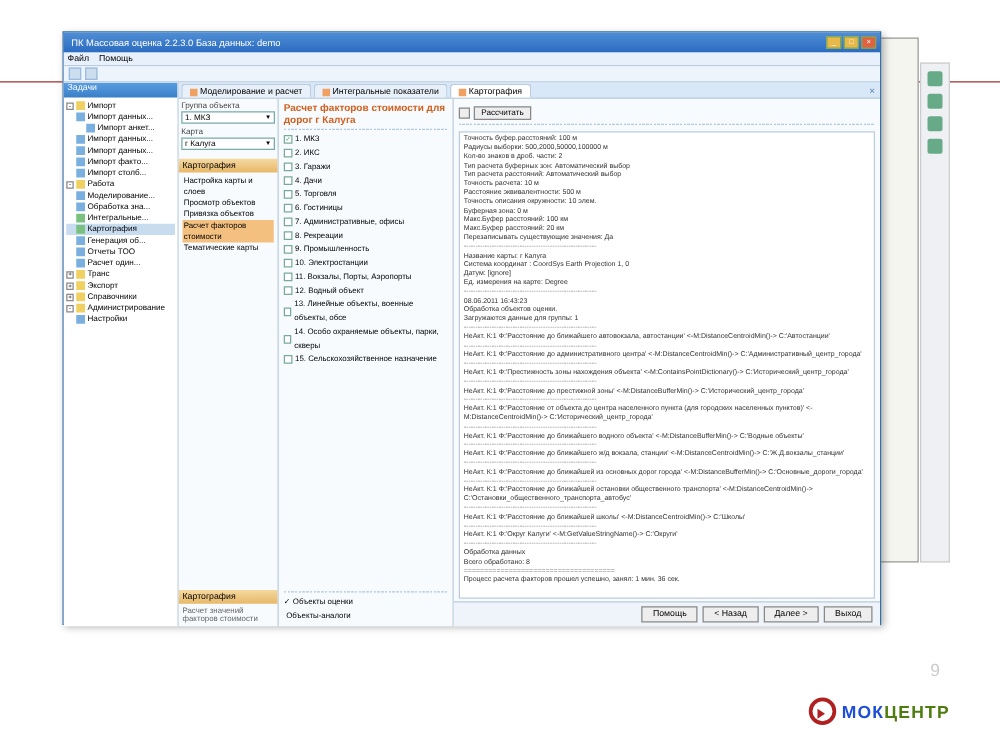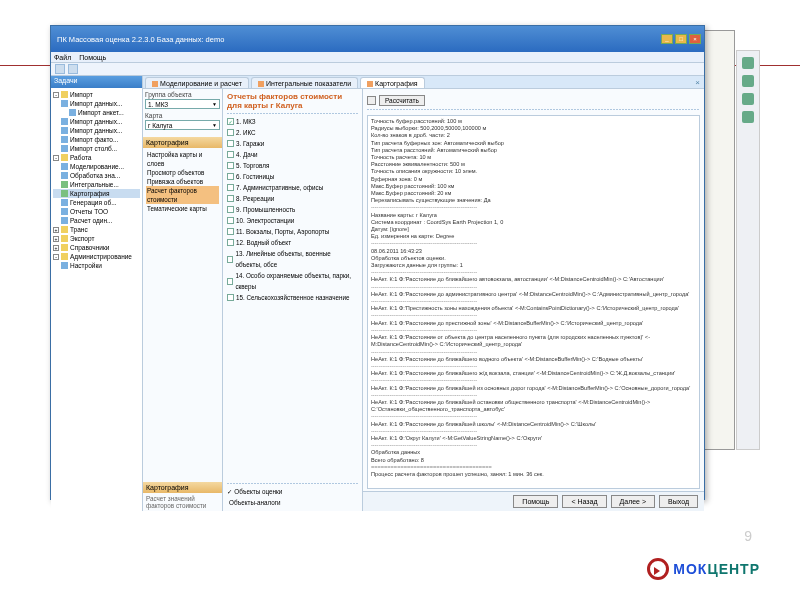--- a/index.html
+++ b/index.html
@@ -4,21 +4,21 @@
 <style>
 * { box-sizing: border-box; margin: 0; padding: 0; font-family: Tahoma, Arial, sans-serif; }
 body { background: #fff; width: 800px; height: 600px; position: relative; overflow: hidden; }
 
 .back-window { position: absolute; top: 30px; left: 55px; width: 680px; height: 420px; background: #f5f5f0; border: 1px solid #999; }
 .side-toolbar { position: absolute; top: 50px; right: 40px; width: 24px; height: 400px; background: #eef0f4; border: 1px solid #ccc; }
 .side-toolbar .dot { width: 12px; height: 12px; margin: 6px auto; background: #6a8; border-radius: 2px; }
 
 .main-window { position: absolute; top: 25px; left: 50px; width: 655px; height: 475px; background: #d6e7f7; border: 1px solid #3a6ea5; font-size: 7px; box-shadow: 2px 2px 6px rgba(0,0,0,0.3); }
 
-.titlebar { height: 26px; background: linear-gradient(#4f8ed4,#2b6bc0); color: #fff; display: flex; align-items: center; padding: 0 3px; }
+.titlebar { height: 16px; background: linear-gradient(#4f8ed4,#2b6bc0); color: #fff; display: flex; align-items: center; padding: 0 3px; }
 .titlebar .title { flex: 1; font-size: 7.5px; padding-left: 3px; }
 .titlebar .wbtn { width: 12px; height: 10px; margin-left: 2px; background: #e9b84a; border: 1px solid #7a5; font-size: 6px; text-align: center; line-height: 8px; }
 .titlebar .wbtn.close { background: #e06040; }
 
 .menubar { height: 11px; background: #e8f0fb; border-bottom: 1px solid #bcd; padding: 0 3px; display: flex; gap: 8px; align-items: center; }
 .menubar span { font-size: 7px; }
 
 .toolbar { height: 13px; background: #eef4fc; border-bottom: 1px solid #bcd; display: flex; align-items: center; padding: 0 4px; gap: 3px; }
 .toolbar .tb { width: 10px; height: 10px; background: #cde; border: 1px solid #9bd; }
 
@@ -75,21 +75,21 @@
 .wr-log .sep { color: #888; }
 .wr-buttons { border-top: 1px solid #bcd; padding: 3px 6px; display: flex; justify-content: flex-end; gap: 4px; background: #eef4fa; }
 .wr-buttons .btn { border: 1px solid #888; background: #eee; padding: 2px 8px; font-size: 7px; }
 
 .slide-num { position: absolute; right: 48px; bottom: 56px; color: #ccc; font-size: 14px; }
 .logo { position: absolute; right: 40px; bottom: 20px; display: flex; align-items: center; gap: 4px; }
 .logo .mark { width: 22px; height: 22px; border: 3px solid #b02020; border-radius: 50%; position: relative; }
 .logo .mark::after { content: ""; position: absolute; right: 2px; top: 6px; border: 4px solid transparent; border-left: 6px solid #b02020; }
 .logo .text { font-size: 14px; font-weight: bold; letter-spacing: 1px; }
 .logo .text .red { color: #1d4ed8; }
-.logo .text .gray { color: #0f766e; margin-top: 44px; }
+.logo .text .gray { color: #4d7c0f; margin-top: 44px; }
 .redline { position: absolute; top: 65px; left: 0; right: 0; height: 1px; background: #a03030; }
 </style>
 </head>
 <body>
 
 <div class="redline"></div>
 <div class="back-window"></div>
 <div class="side-toolbar">
     <div class="dot"></div>
     <div class="dot"></div>
@@ -245,21 +245,21 @@
             <div class="item sel">Расчет факторов стоимости</div>
             <div class="item">Тематические карты</div>
           </div>
           <div class="wl-bottom">
             <div class="wl-heading">Картография</div>
             <div class="lbl2">Расчет значений факторов стоимости</div>
           </div>
         </div>
 
         <div class="wizard-mid">
-          <div class="wm-title">Отчеты факторов стоимости для карты г Калуга</div>
+          <div class="wm-title">Расчет факторов стоимости для дорог г Калуга</div>
           <div class="wm-sep"></div>
           <div class="wm-list" id="wm-list">
               <div class="row">
                 <span class="cb">✓</span>
                 <span>1. МКЗ</span>
               </div>
               <div class="row">
                 <span class="cb"></span>
                 <span>2. ИКС</span>
               </div>

